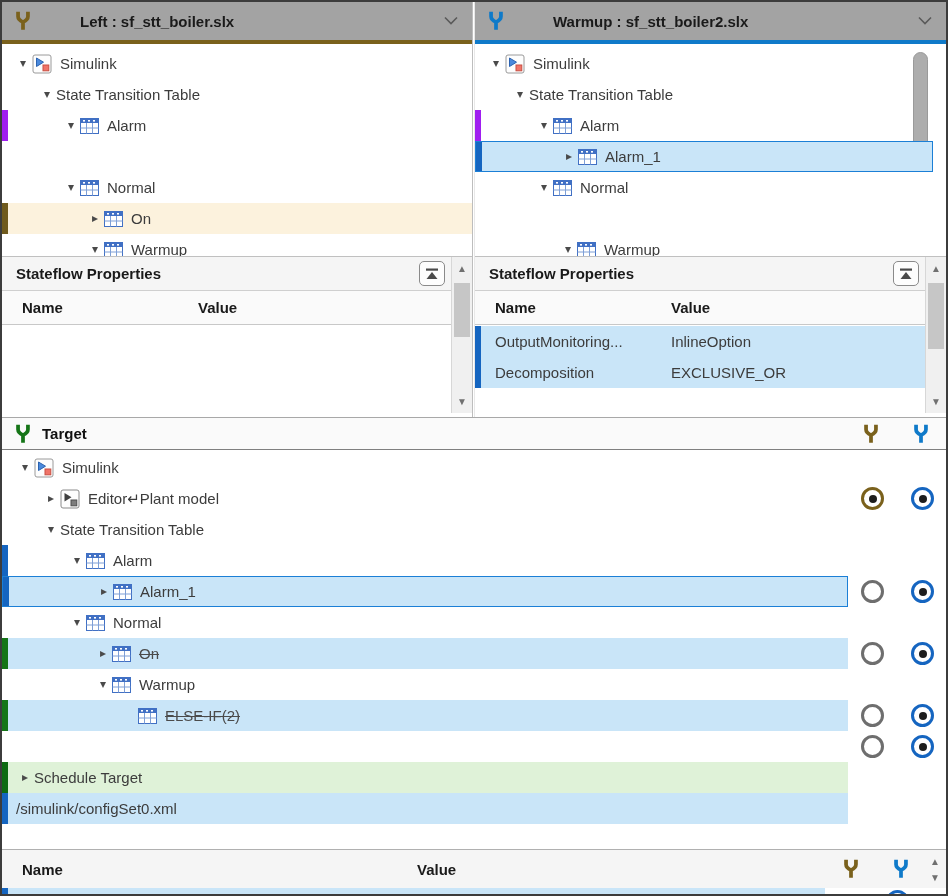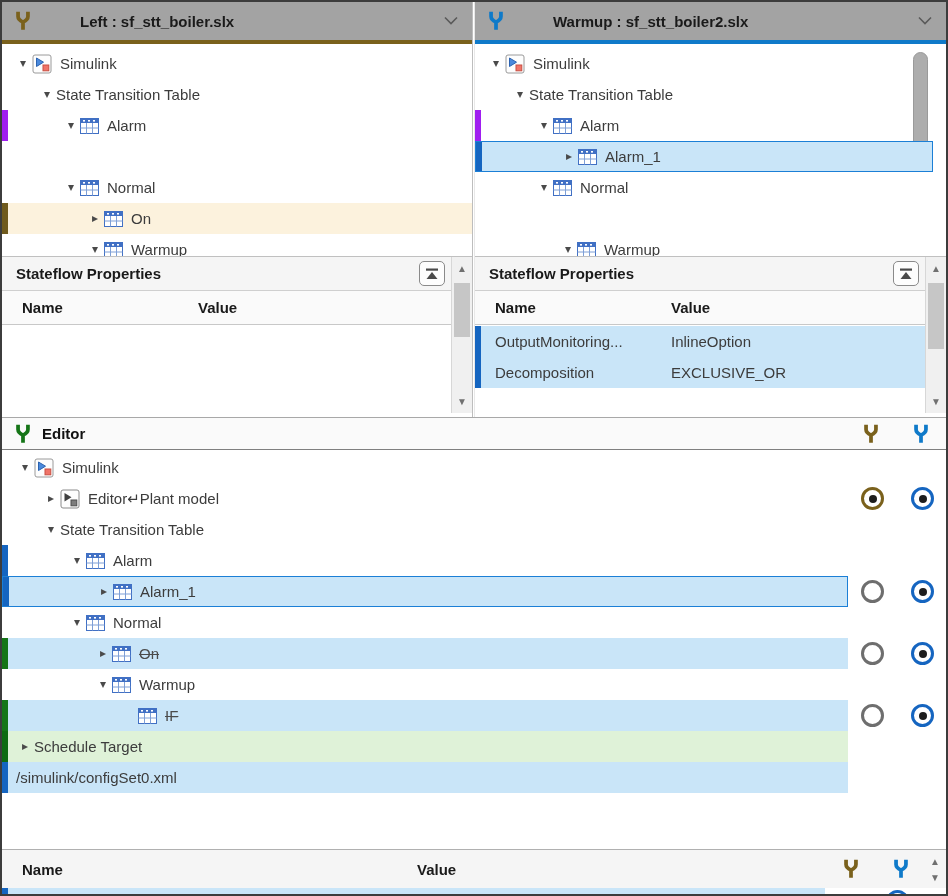--- a/index.html
+++ b/index.html
@@ -381,21 +381,21 @@
       </div>
     </div>
   </div>
 
   <div class="target-header">
     <span style="margin-left:10px;" id="mi-target">
         <svg width="22" height="22" viewBox="0 0 20 20">
           <path d="M5.5 1.5 v4.5 q0 3 4.5 5 v7 M14.5 1.5 v4.5 q0 3 -4.5 5" fill="none" stroke="#157517" stroke-width="3.4" stroke-linejoin="miter"></path>
         </svg>
       </span>
-    <span class="ttitle">Editor</span>
+    <span class="ttitle">Target</span>
     <span class="th-icon olive" id="mi-th-olive">
         <svg width="22" height="22" viewBox="0 0 20 20">
           <path d="M5.5 1.5 v4.5 q0 3 4.5 5 v7 M14.5 1.5 v4.5 q0 3 -4.5 5" fill="none" stroke="#7a611c" stroke-width="3.4" stroke-linejoin="miter"></path>
         </svg>
       </span>
     <span class="th-icon blue" id="mi-th-blue">
         <svg width="22" height="22" viewBox="0 0 20 20">
           <path d="M5.5 1.5 v4.5 q0 3 4.5 5 v7 M14.5 1.5 v4.5 q0 3 -4.5 5" fill="none" stroke="#0f7ac9" stroke-width="3.4" stroke-linejoin="miter"></path>
         </svg>
       </span>
@@ -541,22 +541,26 @@
               <rect x="0.5" y="0.5" width="18" height="15" fill="#fff" stroke="#4170c4"></rect>
               <rect x="0.5" y="0.5" width="18" height="4.5" fill="#4170c4"></rect>
               <rect x="3" y="2" width="2" height="1.6" fill="#fff"></rect>
               <rect x="8" y="2" width="2" height="1.6" fill="#fff"></rect>
               <rect x="13" y="2" width="2" height="1.6" fill="#fff"></rect>
               <line x1="6.5" y1="5" x2="6.5" y2="15.5" stroke="#7e9fd6"></line>
               <line x1="12.5" y1="5" x2="12.5" y2="15.5" stroke="#7e9fd6"></line>
               <line x1="0.5" y1="10" x2="18.5" y2="10" stroke="#7e9fd6"></line>
             </svg>
           </span>
-          <span class="tlabel strike">IF</span>
-        </div>
+          <span class="tlabel strike">ELSE-IF(2)</span>
+        </div>
+        <span class="radio colL empty"></span>
+        <span class="radio colR sel-blue"></span>
+      </div>
+      <div class="trow">
         <span class="radio colL empty"></span>
         <span class="radio colR sel-blue"></span>
       </div>
       <div class="trow">
         <div class="band bg-green" style="width: 846px; padding-left: 14px;">
           <span class="bar dgreen"></span>
           <span class="twisty">▸</span>
           <span class="tlabel">Schedule Target</span>
         </div>
       </div>

